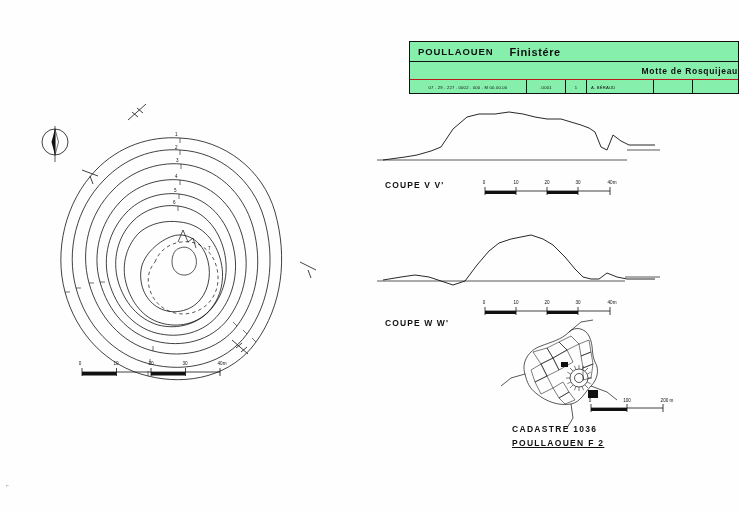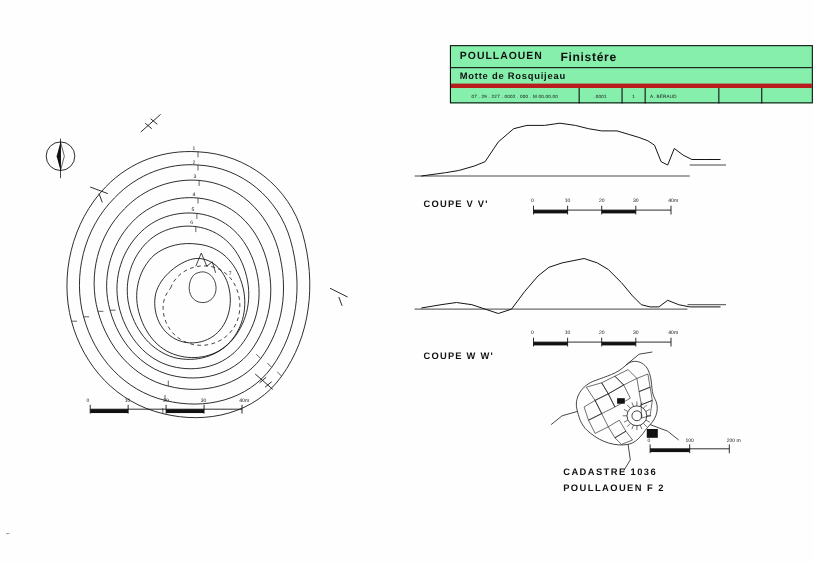--- a/index.html
+++ b/index.html
@@ -42,24 +42,25 @@
     border-bottom: 1px solid #111;
     box-sizing: border-box;
     display: flex;
     align-items: center;
   }
   .tb-row2 {
     position: absolute;
     left: 0; top: 20px;
     width: 100%;
     height: 18px;
-    border-bottom: 4px solid #b91c1c;
+    border-bottom: 1px solid #b91c1c;
     box-sizing: border-box;
     display: flex;
     align-items: center;
+    justify-content: flex-end;
   }
   .tb-row3 {
     position: absolute;
     left: 0; top: 38px;
     width: 100%;
     height: 14px;
     box-sizing: border-box;
     display: flex;
     align-items: stretch;
     font-size: 4.2px;
@@ -129,21 +130,21 @@
     font-family: "Liberation Sans", sans-serif;
     font-size: 8.5px;
     font-weight: bold;
     letter-spacing: 1.1px;
     color: #111;
     white-space: nowrap;
   }
   .lbl-coupe-vv { left: 385px; top: 180px; text-align: center; }
   .lbl-coupe-ww { left: 385px; top: 318px; }
   .lbl-cad1 { left: 512px; top: 424px; letter-spacing: 1.3px; }
-  .lbl-cad2 { left: 512px; top: 438px; letter-spacing: 1.3px; }
+  .lbl-cad2 { left: 512px; top: 438px; letter-spacing: 1.3px; text-decoration: underline; }
 
   .scale-num {
     font-size: 4.6px;
     font-family: "Liberation Sans", sans-serif;
     fill: #111;
   }
   .corner-mark {
     position: absolute;
     left: 6px;
     top: 482px;

